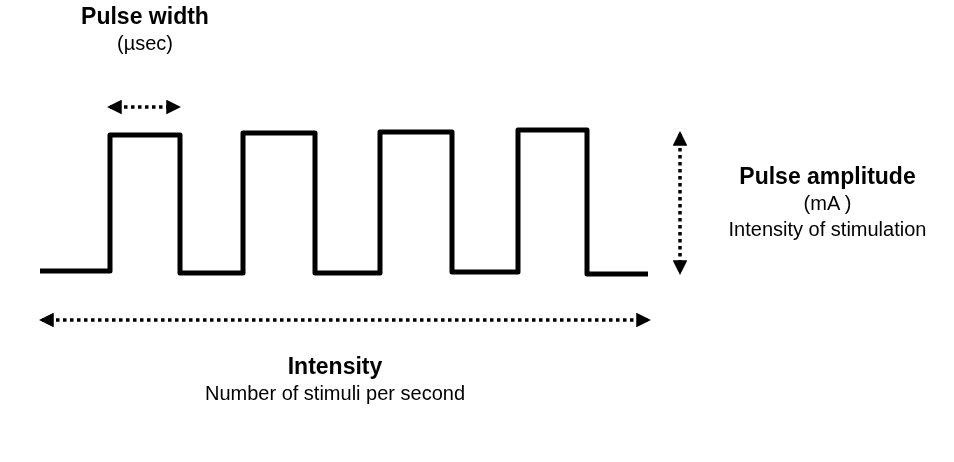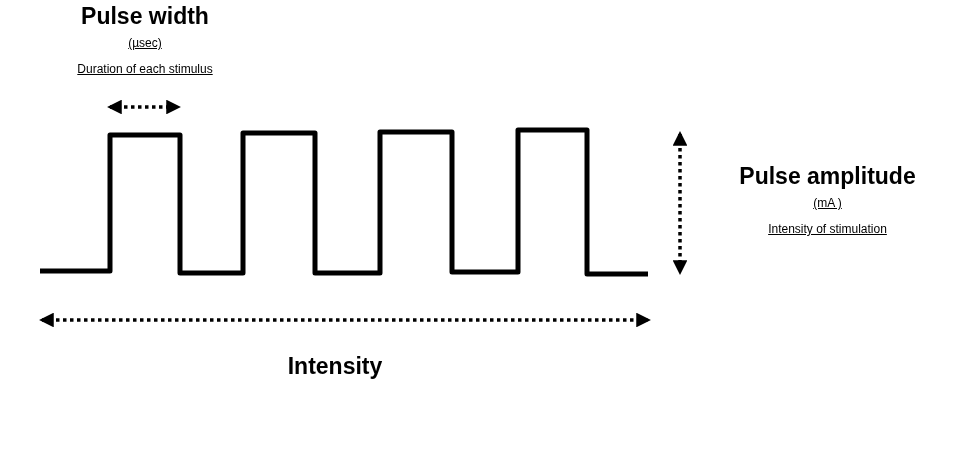--- a/index.html
+++ b/index.html
@@ -1,21 +1,21 @@
 <!DOCTYPE html>
 <html><head>
   <meta charset="utf-8">
   <style>
     html, body { margin: 0; padding: 0; background: #ffffff; }
     body { width: 954px; height: 462px; position: relative; overflow: hidden;
            font-family: "Liberation Sans", "DejaVu Sans", sans-serif; color: #000; }
     .diagram { position: absolute; left: 0; top: 0; width: 778px; height: 462px; }
     .lbl { position: absolute; text-align: center; white-space: nowrap; }
     .title { font-weight: bold; font-size: 23px; line-height: 28px; }
-    .sub { font-size: 12px; line-height: 26px; text-decoration: underline; }
+    .sub { font-size: 20px; line-height: 26px; }
     #pw-block { left: 0; top: 2px; width: 290px; }
     #pa-block { left: 690px; top: 162px; width: 275px; }
     #fr-block { left: 140px; top: 352px; width: 390px; }
     svg { position: absolute; left: 0; top: 0; }
   </style>
 </head>
 <body>
 
 <div class="diagram">
 
@@ -31,26 +31,26 @@
     <line x1="110" y1="107" x2="178" y2="107" stroke="#000" stroke-width="3.5" stroke-dasharray="3.5 3.5" marker-start="url(#ah)" marker-end="url(#ah)"></line>
 
     <line x1="680" y1="134" x2="680" y2="272" stroke="#000" stroke-width="3.5" stroke-dasharray="3.5 3.5" marker-start="url(#ah)" marker-end="url(#ah)"></line>
 
     <line x1="42" y1="320" x2="648" y2="320" stroke="#000" stroke-width="3.5" stroke-dasharray="3.5 3.5" marker-start="url(#ah)" marker-end="url(#ah)"></line>
   </svg>
 
   <div class="lbl" id="pw-block">
     <div class="title">Pulse width</div>
     <div class="sub">(µsec)</div>
-    <div class="sub">Duration of each stimulus</div>
   </div>
 
   <div class="lbl" id="pa-block">
     <div class="title">Pulse amplitude</div>
     <div class="sub">(mA )</div>
     <div class="sub">Intensity of stimulation</div>
   </div>
 
   <div class="lbl" id="fr-block">
     <div class="title">Intensity</div>
+    <div class="sub">Number of stimuli per second</div>
   </div>
 
 </div>
 
 </body></html>

